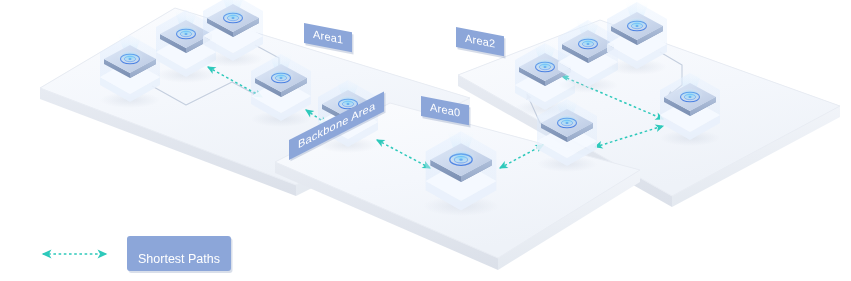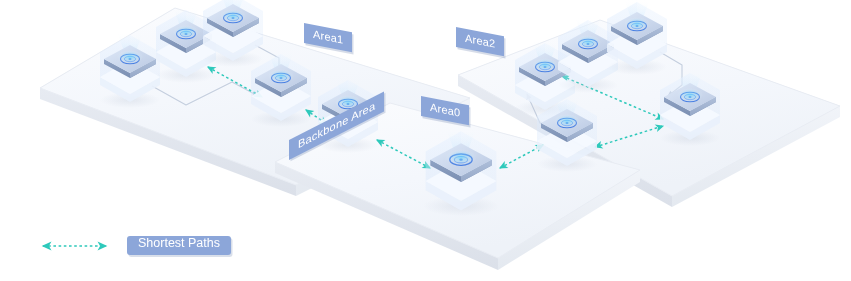--- a/index.html
+++ b/index.html
@@ -32,21 +32,21 @@
   #badge-area0{left:421px;top:96px;}
   #badge-backbone{left:289px;top:140px;}
 
   
   #legend{
     position:absolute;left:36px;top:236px;
     display:flex;align-items:center;gap:13px;
   }
   #legend-badge{
     background:#8ca6d9;color:#fff;font-size:12.5px;
-    padding:0 11px 5px 11px;border-radius:3px;
+    padding:16px 11px 5px 11px;border-radius:3px;
     box-shadow:1.5px 2px 0 0 rgba(120,140,180,.28);
     white-space:nowrap;
   }
   #legend-arrow{display:block;}
 </style>
 </head>
 <body>
 
 <div id="stage">
 

